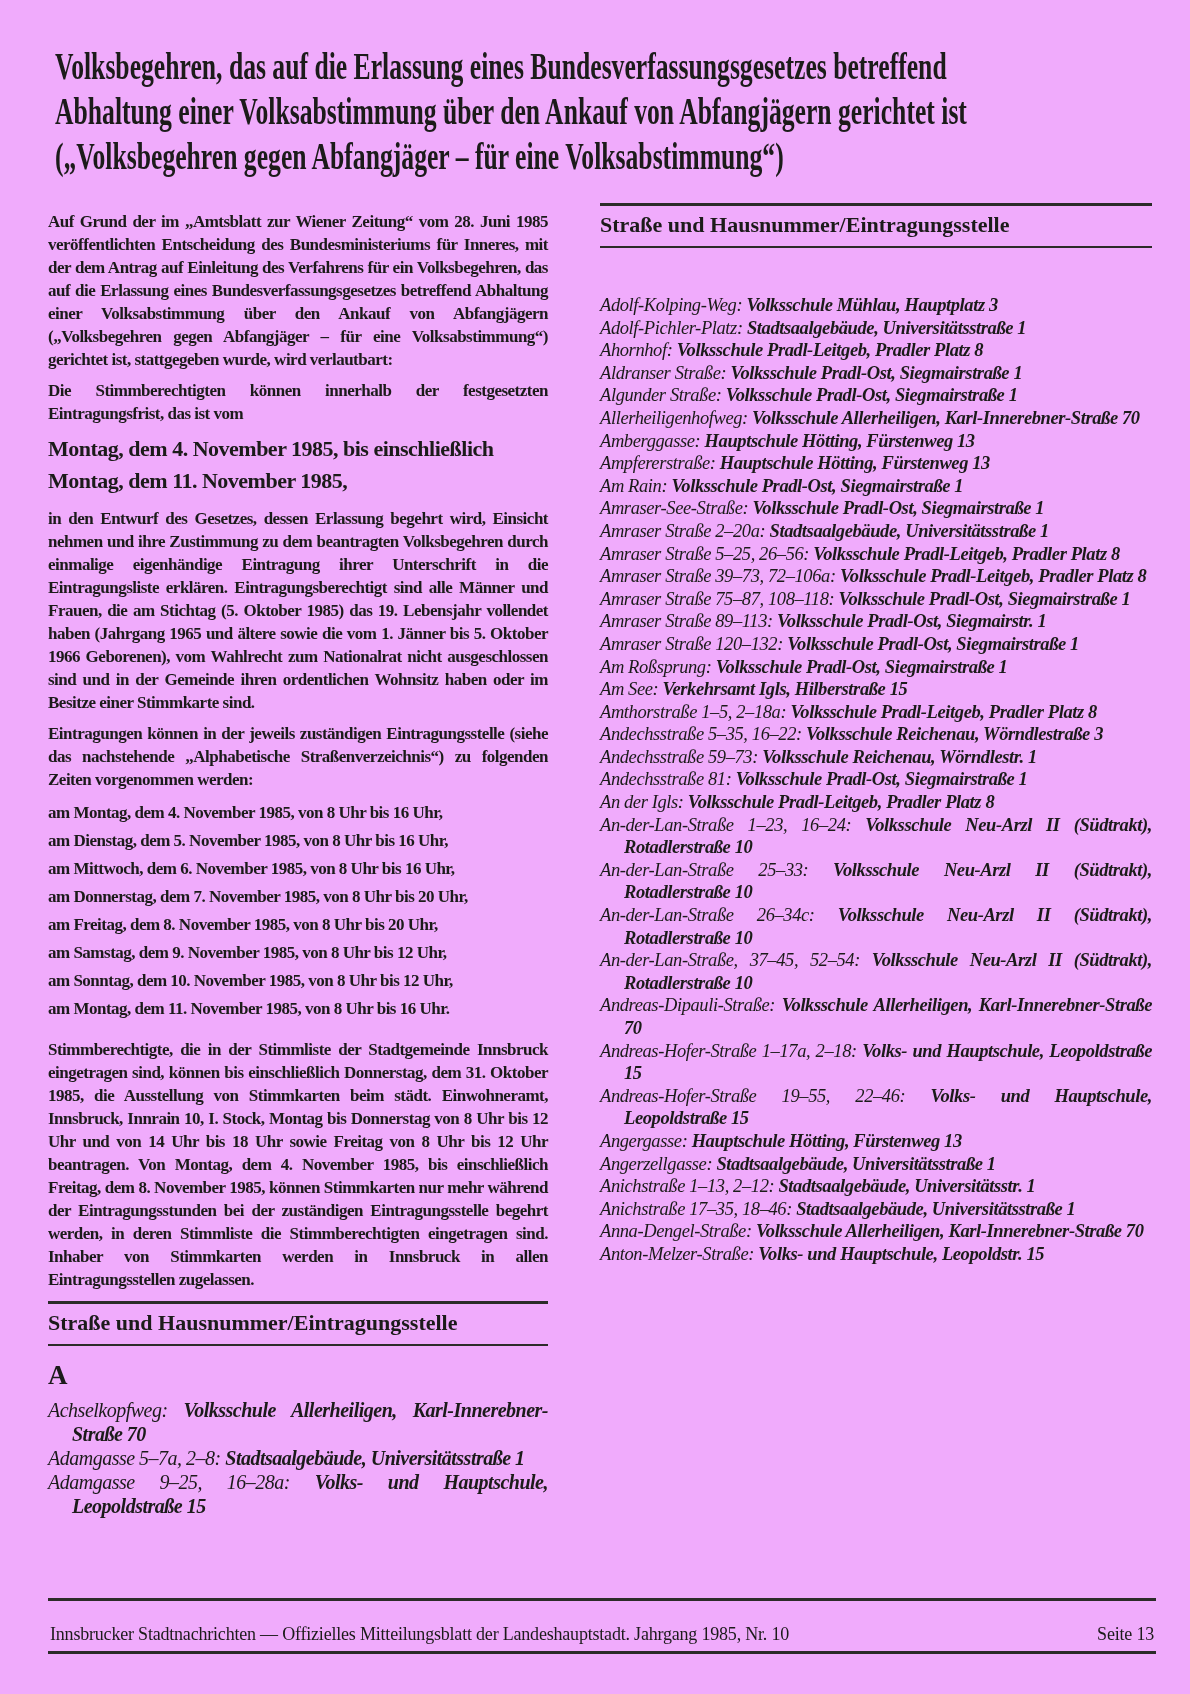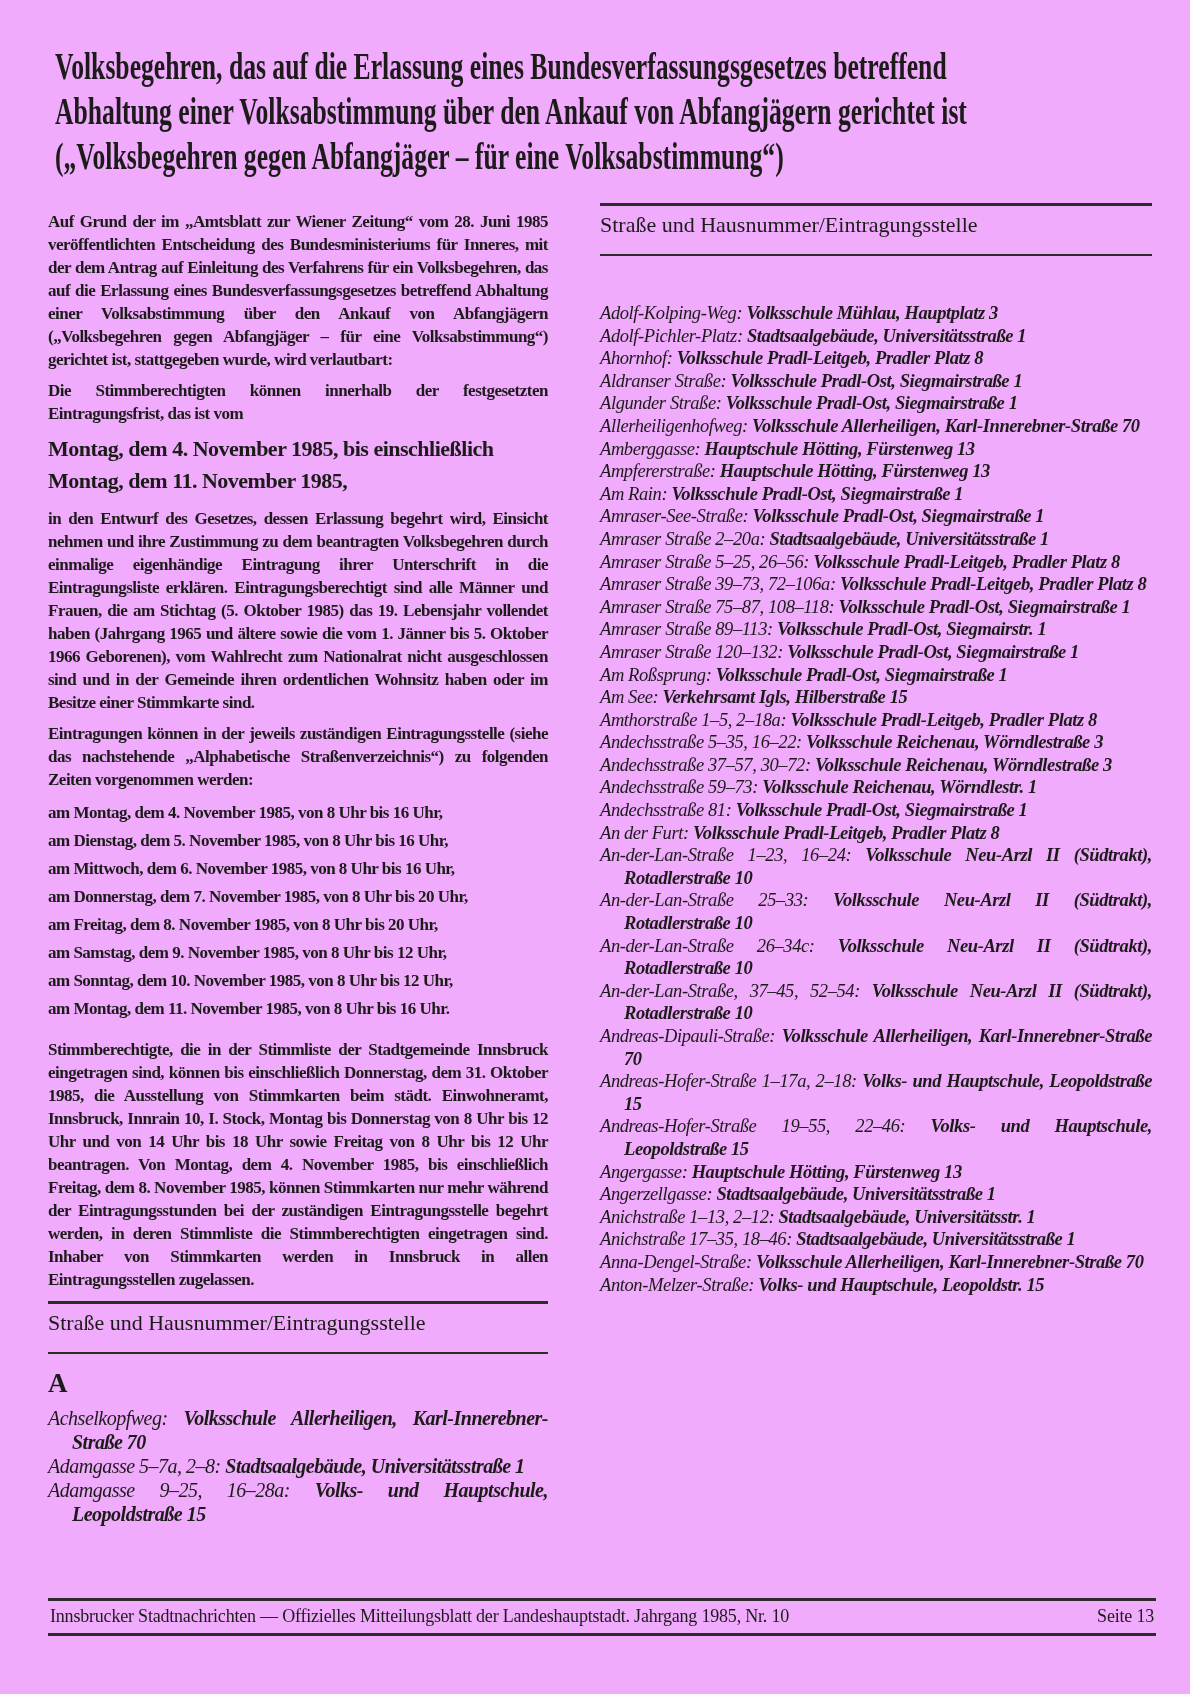--- a/index.html
+++ b/index.html
@@ -30,38 +30,38 @@
     font-size:22px;line-height:32px;font-weight:bold;
     letter-spacing:-0.5px;margin:8px 0 10px;
   }
   .schedule{margin:4px 0 15px;}
   .schedule-line{
     font-size:17px;line-height:28px;font-weight:bold;
     letter-spacing:-0.5px;white-space:nowrap;
   }
   .section-rule-header{
     border-top:3px solid #2c2b29;border-bottom:2px solid #2c2b29;
-    padding:6px 0 16px;font-size:22px;font-weight:normal;
+    padding:6px 0 8px;font-size:22px;font-weight:bold;
   }
   .col-left .section-rule-header{margin-top:10px;}
   .letter{
     font-size:27px;line-height:30px;font-weight:bold;
     margin:14px 0 8px;
   }
   .entries .entry{
     padding-left:24px;text-indent:-24px;text-align:justify;font-style:italic;
   }
   .entries-left{font-size:20px;line-height:24px;letter-spacing:-0.5px;}
   .entries-right{margin-top:46px;font-size:18.5px;line-height:22.6px;letter-spacing:-0.4px;}
   .entry .street{font-weight:normal;}
   .entry .station{font-weight:bold;}
   .footer{
     position:absolute;left:48px;top:1598px;width:1104px;
     border-top:3px solid #2c2b29;border-bottom:3px solid #2c2b29;
-    padding:5px 2px 6px;
+    padding:23px 2px 6px;
     display:flex;justify-content:space-between;align-items:baseline;
     font-size:18px;letter-spacing:-0.2px;
   }
 </style>
 </head>
 <body>
 
 <div class="page">
 
   <h1 class="headline">Volksbegehren, das auf die Erlassung eines Bundesverfassungsgesetzes betreffend Abhaltung einer Volksabstimmung über den Ankauf von Abfangjägern gerichtet ist („Volksbegehren gegen Abfangjäger – für eine Volksabstimmung“)</h1>
@@ -112,24 +112,23 @@
         <div class="entry"><span class="street">Amraser Straße 2–20a: </span><span class="station">Stadtsaalgebäude, Universitätsstraße 1</span></div>
         <div class="entry"><span class="street">Amraser Straße 5–25, 26–56: </span><span class="station">Volksschule Pradl-Leitgeb, Pradler Platz 8</span></div>
         <div class="entry"><span class="street">Amraser Straße 39–73, 72–106a: </span><span class="station">Volksschule Pradl-Leitgeb, Pradler Platz 8</span></div>
         <div class="entry"><span class="street">Amraser Straße 75–87, 108–118: </span><span class="station">Volksschule Pradl-Ost, Siegmairstraße 1</span></div>
         <div class="entry"><span class="street">Amraser Straße 89–113: </span><span class="station">Volksschule Pradl-Ost, Siegmairstr. 1</span></div>
         <div class="entry"><span class="street">Amraser Straße 120–132: </span><span class="station">Volksschule Pradl-Ost, Siegmairstraße 1</span></div>
         <div class="entry"><span class="street">Am Roßsprung: </span><span class="station">Volksschule Pradl-Ost, Siegmairstraße 1</span></div>
         <div class="entry"><span class="street">Am See: </span><span class="station">Verkehrsamt Igls, Hilberstraße 15</span></div>
         <div class="entry"><span class="street">Amthorstraße 1–5, 2–18a: </span><span class="station">Volksschule Pradl-Leitgeb, Pradler Platz 8</span></div>
         <div class="entry"><span class="street">Andechsstraße 5–35, 16–22: </span><span class="station">Volksschule Reichenau, Wörndlestraße 3</span></div>
-        <div class="entry"><span class="street">Andechsstraße 37–57, 30–72: </span><span class="station">Volksschule Reichenau, Wörndlestraße 3</span></div>
         <div class="entry"><span class="street">Andechsstraße 59–73: </span><span class="station">Volksschule Reichenau, Wörndlestr. 1</span></div>
         <div class="entry"><span class="street">Andechsstraße 81: </span><span class="station">Volksschule Pradl-Ost, Siegmairstraße 1</span></div>
-        <div class="entry"><span class="street">An der Furt: </span><span class="station">Volksschule Pradl-Leitgeb, Pradler Platz 8</span></div>
+        <div class="entry"><span class="street">An der Igls: </span><span class="station">Volksschule Pradl-Leitgeb, Pradler Platz 8</span></div>
         <div class="entry"><span class="street">An-der-Lan-Straße 1–23, 16–24: </span><span class="station">Volksschule Neu-Arzl II (Südtrakt), Rotadlerstraße 10</span></div>
         <div class="entry"><span class="street">An-der-Lan-Straße 25–33: </span><span class="station">Volksschule Neu-Arzl II (Südtrakt), Rotadlerstraße 10</span></div>
         <div class="entry"><span class="street">An-der-Lan-Straße 26–34c: </span><span class="station">Volksschule Neu-Arzl II (Südtrakt), Rotadlerstraße 10</span></div>
         <div class="entry"><span class="street">An-der-Lan-Straße, 37–45, 52–54: </span><span class="station">Volksschule Neu-Arzl II (Südtrakt), Rotadlerstraße 10</span></div>
         <div class="entry"><span class="street">Andreas-Dipauli-Straße: </span><span class="station">Volksschule Allerheiligen, Karl-Innerebner-Straße 70</span></div>
         <div class="entry"><span class="street">Andreas-Hofer-Straße 1–17a, 2–18: </span><span class="station">Volks- und Hauptschule, Leopoldstraße 15</span></div>
         <div class="entry"><span class="street">Andreas-Hofer-Straße 19–55, 22–46: </span><span class="station">Volks- und Hauptschule, Leopoldstraße 15</span></div>
         <div class="entry"><span class="street">Angergasse: </span><span class="station">Hauptschule Hötting, Fürstenweg 13</span></div>
         <div class="entry"><span class="street">Angerzellgasse: </span><span class="station">Stadtsaalgebäude, Universitätsstraße 1</span></div>
         <div class="entry"><span class="street">Anichstraße 1–13, 2–12: </span><span class="station">Stadtsaalgebäude, Universitätsstr. 1</span></div>

